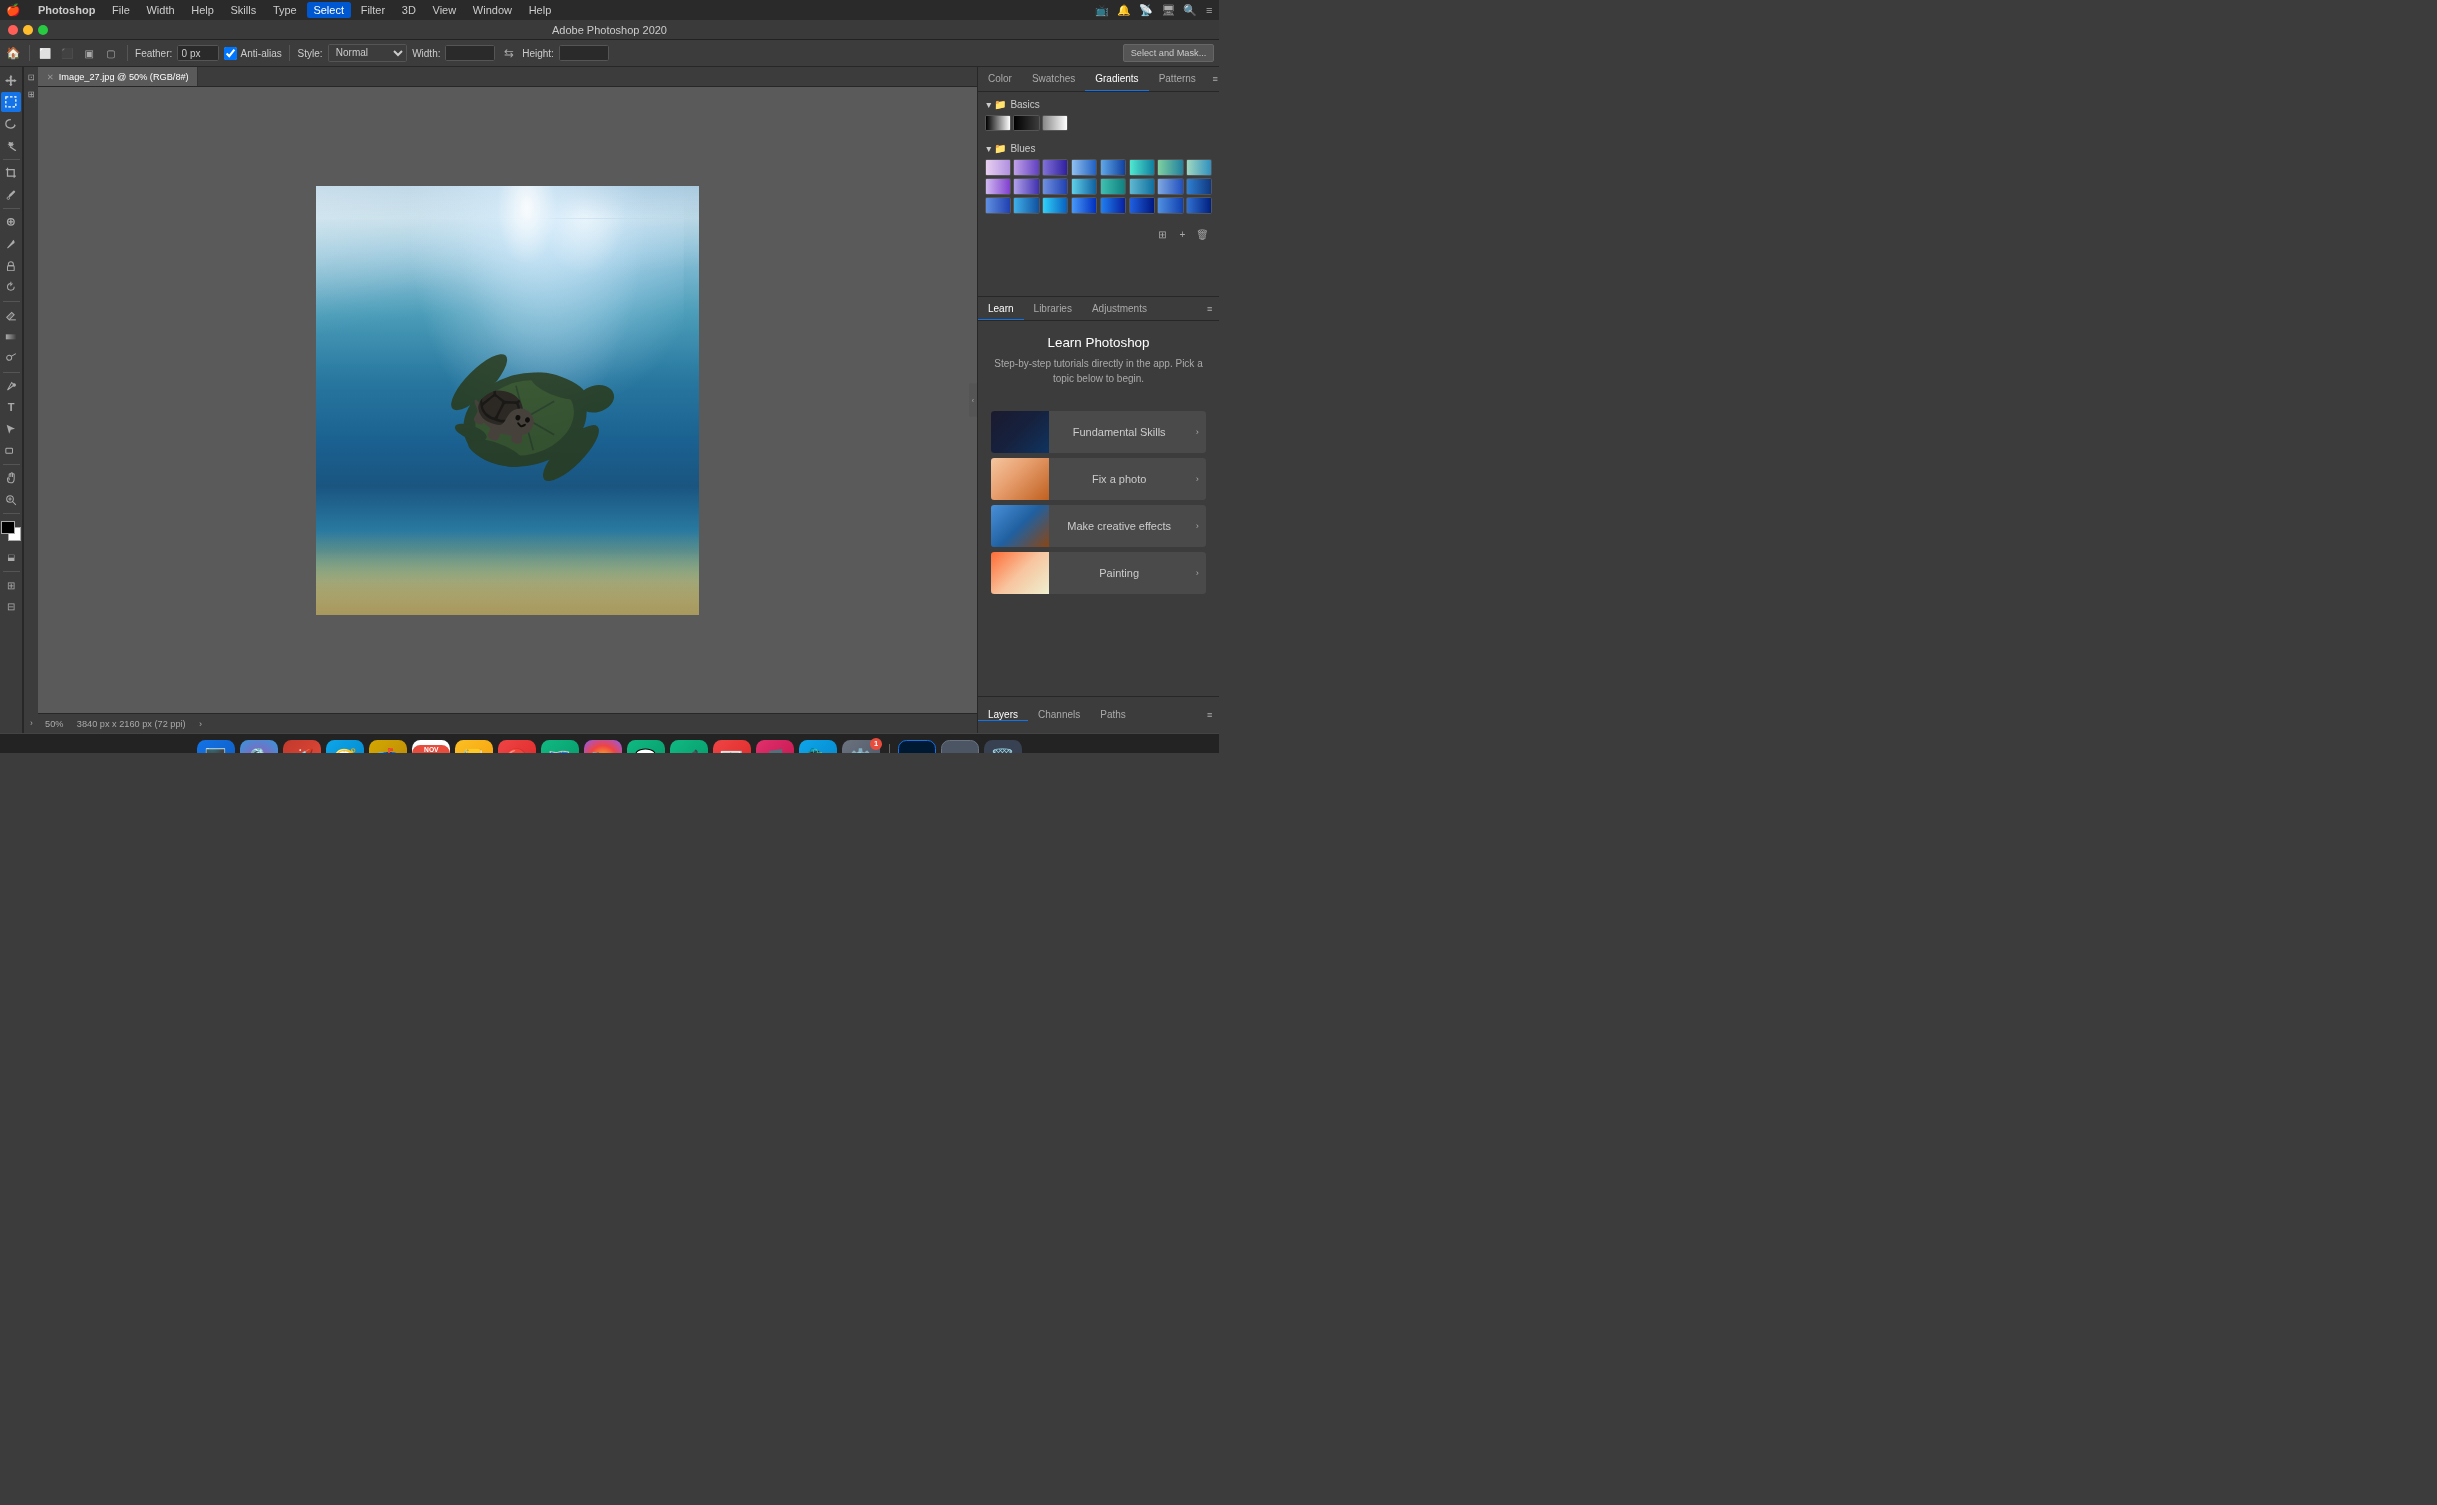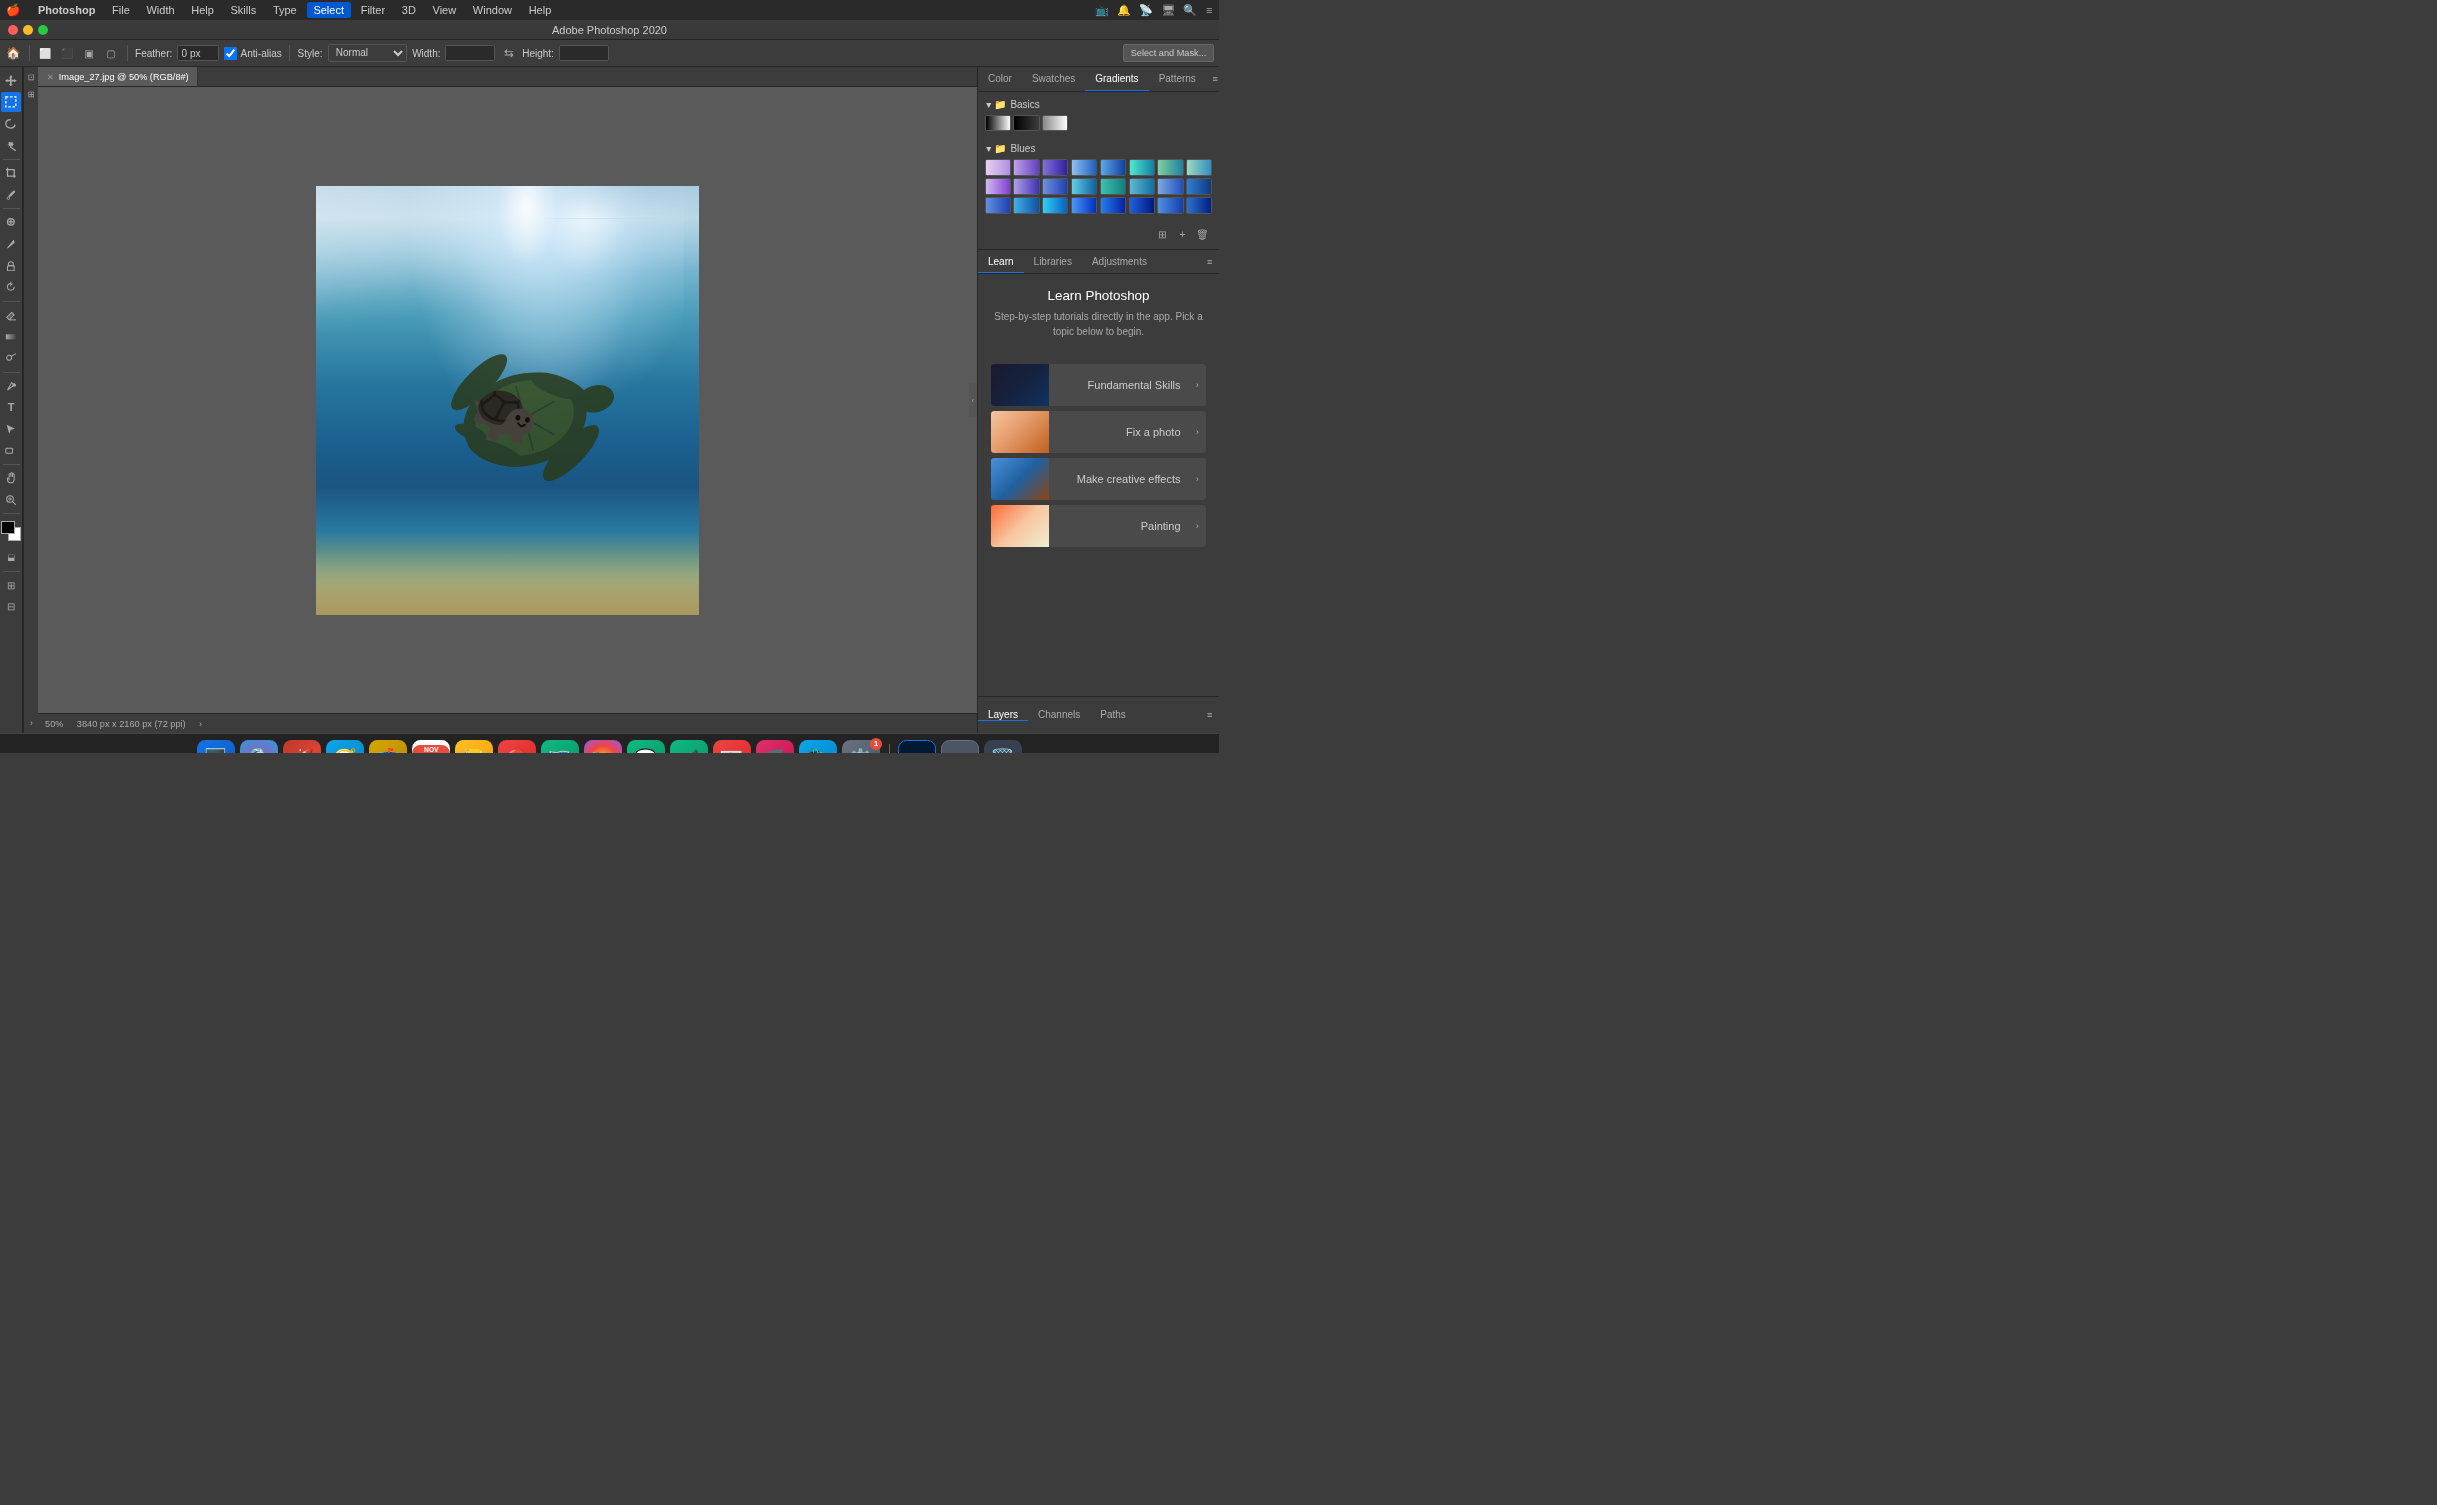--- a/index.html
+++ b/index.html
@@ -408,20 +408,21 @@
       display: flex;
       flex-direction: column;
     }
     .learn-tab-bar {
       height: 25px;
       background: #3c3c3c;
       border-bottom: 0.8px solid #272727;
       border-top: 0.8px solid #272727;
       display: flex;
       align-items: stretch;
+      margin-top: 47px;
     }
     .learn-tab {
       padding: 0 10px;
       display: flex;
       align-items: center;
       font-size: 10px;
       color: #aaa;
       cursor: pointer;
       border-bottom: 1.7px solid transparent;
     }
@@ -480,21 +481,21 @@
     .learn-thumb-3 {
       background: linear-gradient(135deg, #4a90d9 0%, #2060a0 50%, #8b4513 100%);
     }
     .learn-thumb-4 {
       background: linear-gradient(135deg, #ff6b35 0%, #f7c59f 50%, #efefd0 100%);
     }
     .learn-item-label {
       flex: 1;
       font-size: 11px;
       color: #ccc;
-      text-align: right;
+      text-align: center;
     }
     .learn-item-arrow {
       width: 16.7px;
       color: #aaa;
       font-size: 11.7px;
       flex-shrink: 0;
     }
 
     
     #bottom-panel {

